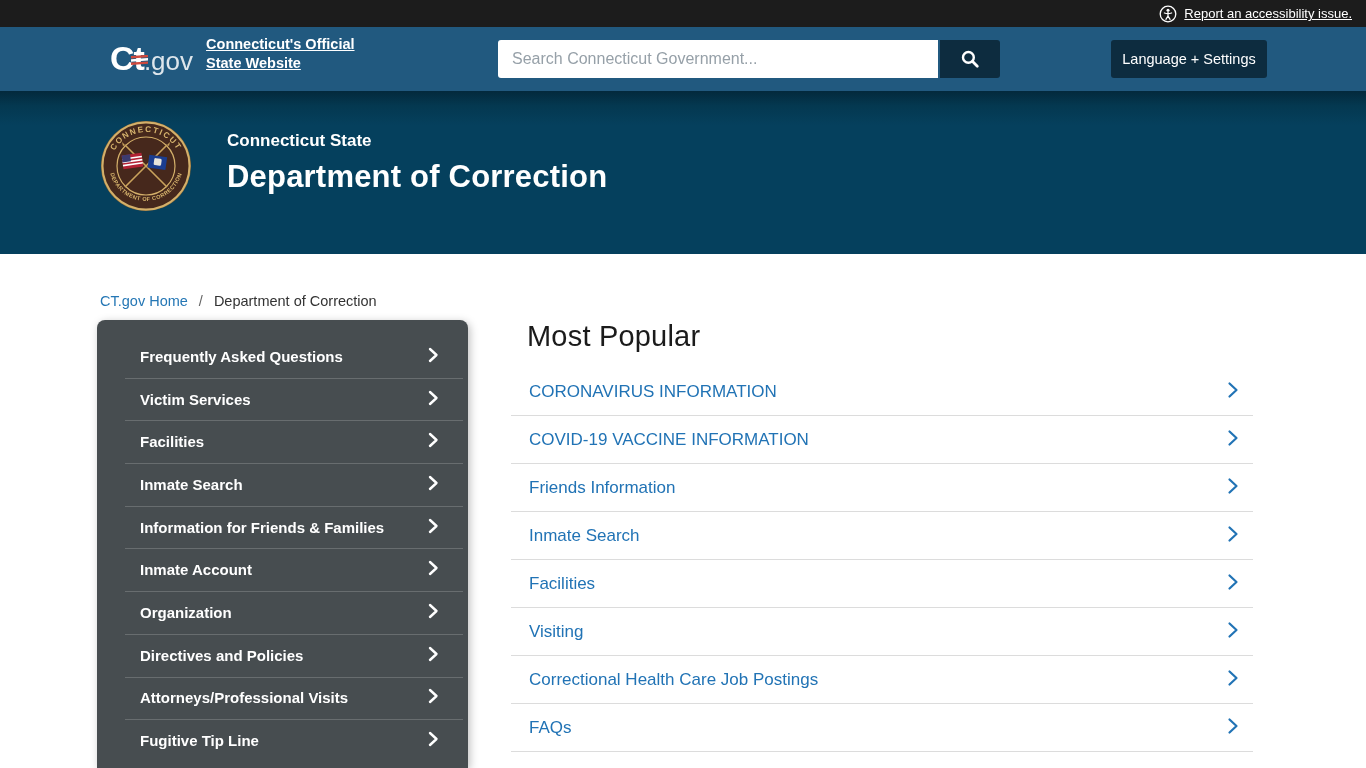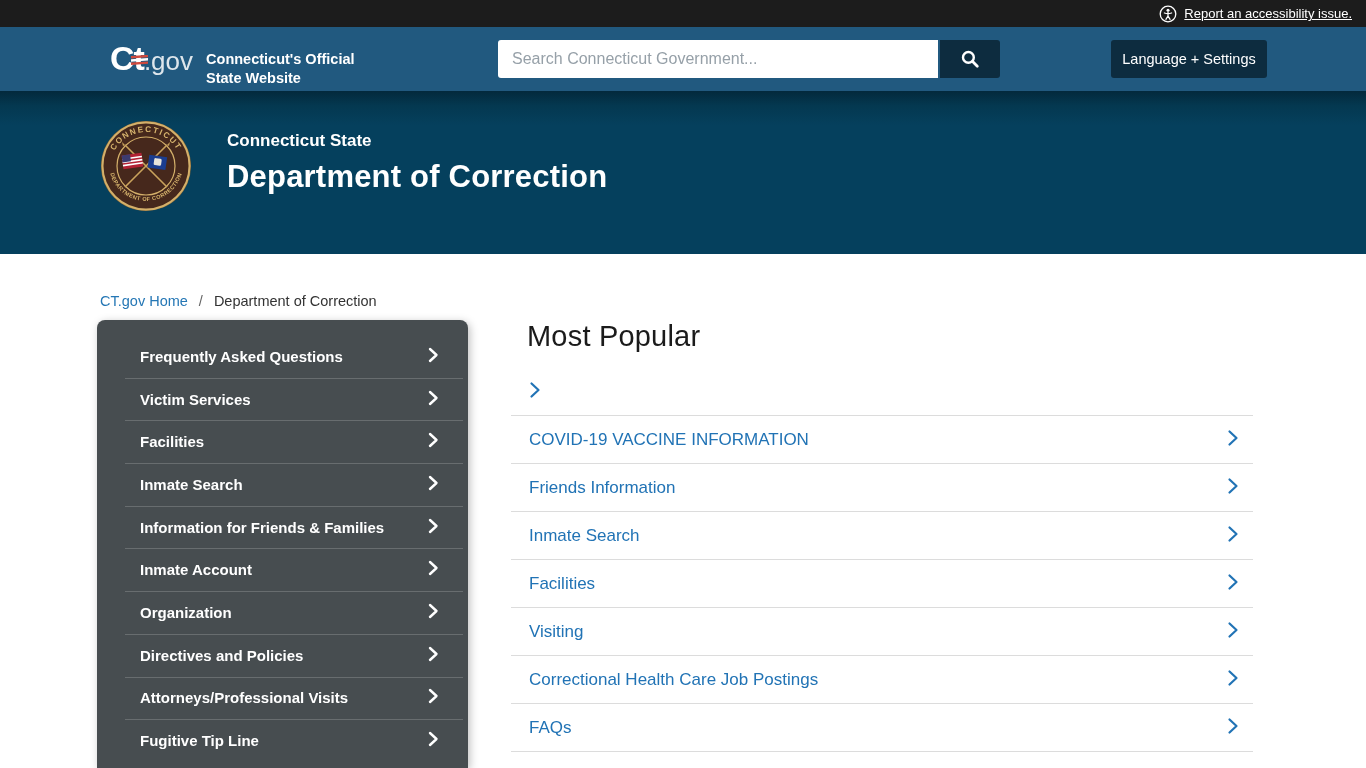--- a/index.html
+++ b/index.html
@@ -9,26 +9,26 @@
     font-family:"Liberation Sans", sans-serif; overflow:hidden; margin:0 auto;
   }
 
   
   .topbar{ height:27px; background:#1c1c1c; display:flex; align-items:center;
     justify-content:flex-end; padding-right:14px; gap:7px; }
   .access-link{ color:#fff; font-size:13px; text-decoration:underline; cursor:pointer; }
 
   
   .header{ height:64px; background:#21597f; position:relative; }
-  .logo-area{ position:absolute; left:110px; top:8px; display:flex; align-items:flex-end; gap:13px; cursor:pointer; }
+  .logo-area{ position:absolute; left:110px; top:8px; display:flex; align-items:flex-start; gap:13px; cursor:pointer; }
   .logo-mark{ position:relative; color:#fff; line-height:46px; white-space:nowrap; }
   .logo-ct{ font-size:34px; font-weight:700; letter-spacing:-1px; }
   .logo-gov{ font-size:26px; font-weight:400; color:rgba(255,255,255,.85); }
   .logo-flag{ position:absolute; left:21px; top:3px; }
-  .tagline{ color:#fff; font-size:14.5px; font-weight:700; line-height:1.3; }
+  .tagline{ color:#fff; font-size:14.5px; font-weight:700; line-height:1.3;text-decoration:underline; }
 
   .search-wrap{ position:absolute; left:498px; top:13px; width:502px; height:38px; display:flex; }
   .search-input{ flex:1; border:0; border-radius:3px 0 0 3px; padding:0 14px;
     font-size:16px; color:#333; outline:none; font-family:"Liberation Sans",sans-serif; }
   .search-input::placeholder{ color:#96a0a8; }
   .search-btn{ width:60px; background:#0d2c3f; border:0; border-radius:0 3px 3px 0;
     display:flex; align-items:center; justify-content:center; cursor:pointer; margin-left:2px; }
 
   .lang-btn{ position:absolute; right:99px; top:13px; width:156px; height:38px;
     background:#0d2c3f; color:#fff; font-size:14.5px; border:0; border-radius:3px;
@@ -220,20 +220,21 @@
       <span><svg width="11" height="16" viewBox="0 0 11 16">
             <polyline points="2,2 8.5,8 2,14" fill="none" stroke="#ffffff" stroke-width="2.4" stroke-linecap="round" stroke-linejoin="round"></polyline>
           </svg></span>
     </div>
   </nav>
 
   <main class="main">
     <h1 class="main-title">Most Popular</h1>
 
     <div class="pop-row">
+      <span class="pop-label">CORONAVIRUS INFORMATION</span>
       <span><svg width="12" height="18" viewBox="0 0 12 18">
             <polyline points="2.5,2.5 9.5,9 2.5,15.5" fill="none" stroke="#2173b5" stroke-width="2.2" stroke-linecap="round" stroke-linejoin="round"></polyline>
           </svg></span>
     </div>
     <div class="pop-row">
       <span class="pop-label">COVID-19 VACCINE INFORMATION</span>
       <span><svg width="12" height="18" viewBox="0 0 12 18">
             <polyline points="2.5,2.5 9.5,9 2.5,15.5" fill="none" stroke="#2173b5" stroke-width="2.2" stroke-linecap="round" stroke-linejoin="round"></polyline>
           </svg></span>
     </div>

